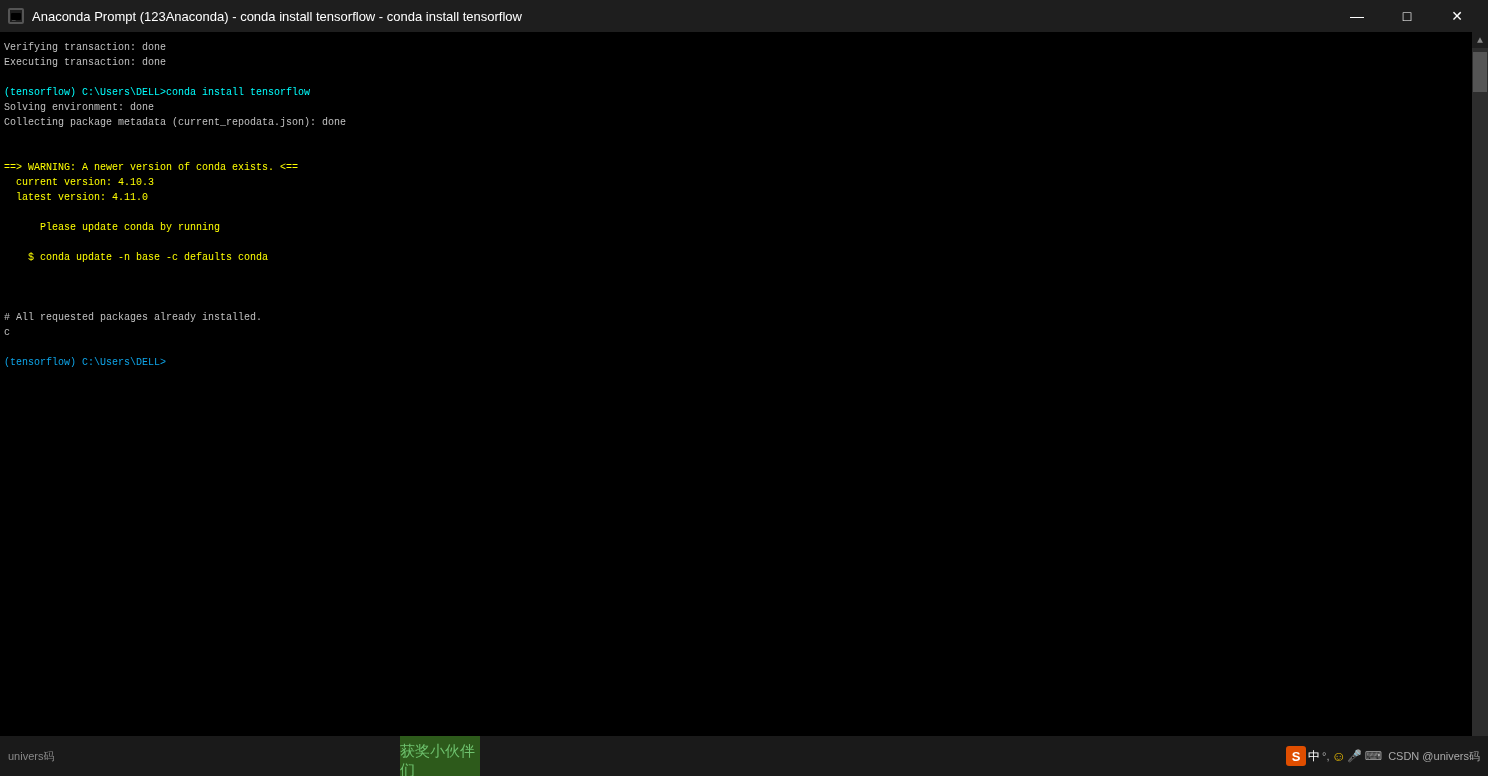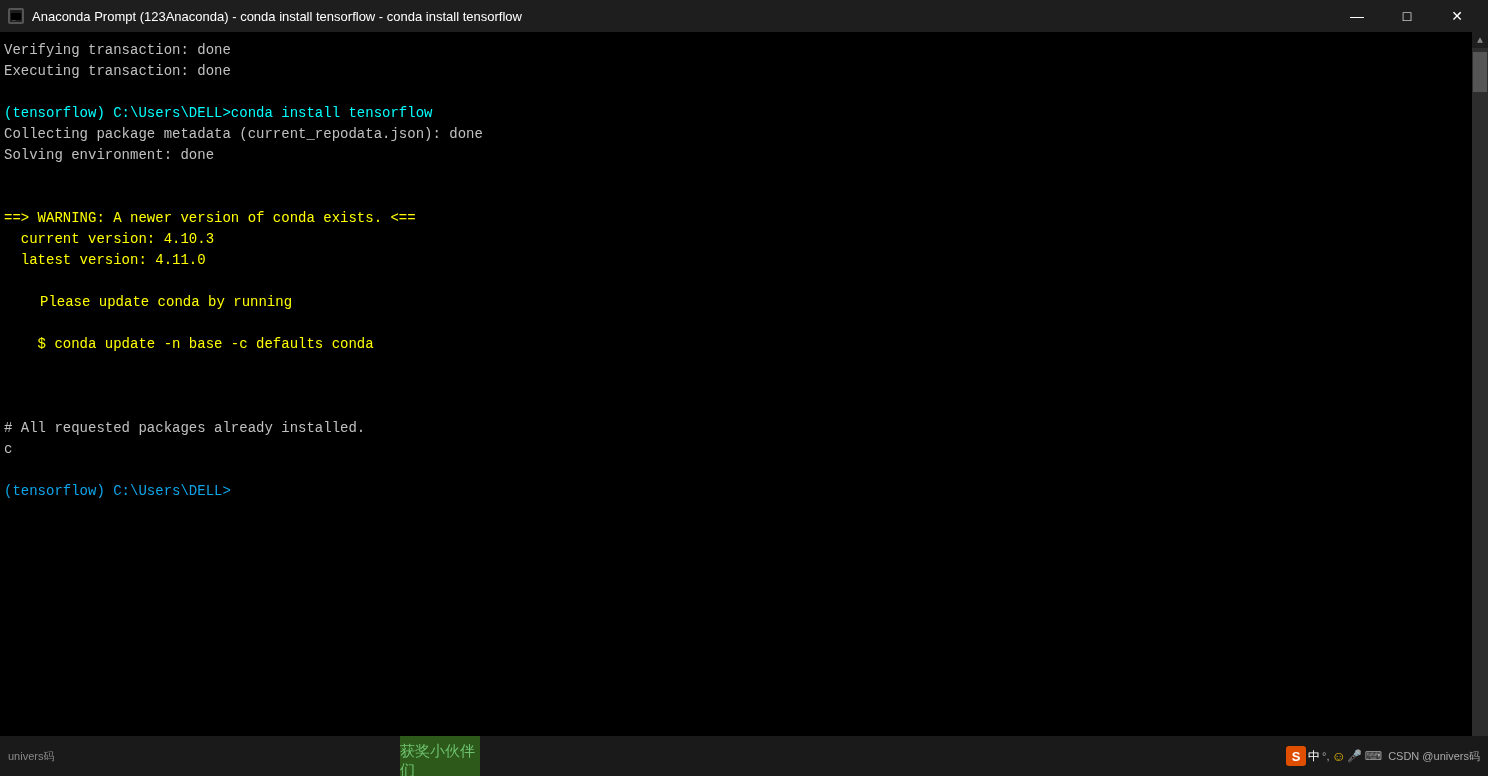--- a/index.html
+++ b/index.html
@@ -89,21 +89,21 @@
       display: flex;
       overflow: hidden;
       position: relative;
     }
 
     .terminal-content {
       flex: 1;
       background: #000;
       color: #c0c0c0;
       font-family: 'Courier New', Courier, monospace;
-      font-size: 14px;
+      font-size: 10px;
       line-height: 1.5;
       padding: 8px 4px;
       overflow-y: auto;
       white-space: pre;
     }
 
     .scrollbar-right {
       width: 16px;
       background: #1e1e1e;
       display: flex;
@@ -243,22 +243,22 @@
       <button class="title-btn">□</button>
       <button class="title-btn close">✕</button>
     </div>
   </div>
 
   <div class="terminal-area">
     <div class="terminal-content" id="terminal-output"><span class="line" style="color:#c0c0c0;">Verifying transaction: done
 </span><span class="line" style="color:#c0c0c0;">Executing transaction: done
 </span><span class="line" style="color:#c0c0c0;">
 </span><span class="line" style="color:#00ffff;">(tensorflow) C:\Users\DELL&gt;conda install tensorflow
+</span><span class="line" style="color:#c0c0c0;">Solving environment: done
 </span><span class="line" style="color:#c0c0c0;">Collecting package metadata (current_repodata.json): done
-</span><span class="line" style="color:#c0c0c0;">Solving environment: done
 </span><span class="line" style="color:#c0c0c0;">
 </span><span class="line" style="color:#c0c0c0;">
 </span><span class="line" style="color:#ffff00;">==&gt; WARNING: A newer version of conda exists. &lt;==
 </span><span class="line" style="color:#ffff00;">  current version: 4.10.3
 </span><span class="line" style="color:#ffff00;">  latest version: 4.11.0
 </span><span class="line" style="color:#c0c0c0;">
 </span><span class="line" style="color:#ffff00;margin-left:36px;">Please update conda by running
 </span><span class="line" style="color:#c0c0c0;">
 </span><span class="line" style="color:#ffff00;">    $ conda update -n base -c defaults conda
 </span><span class="line" style="color:#c0c0c0;">

